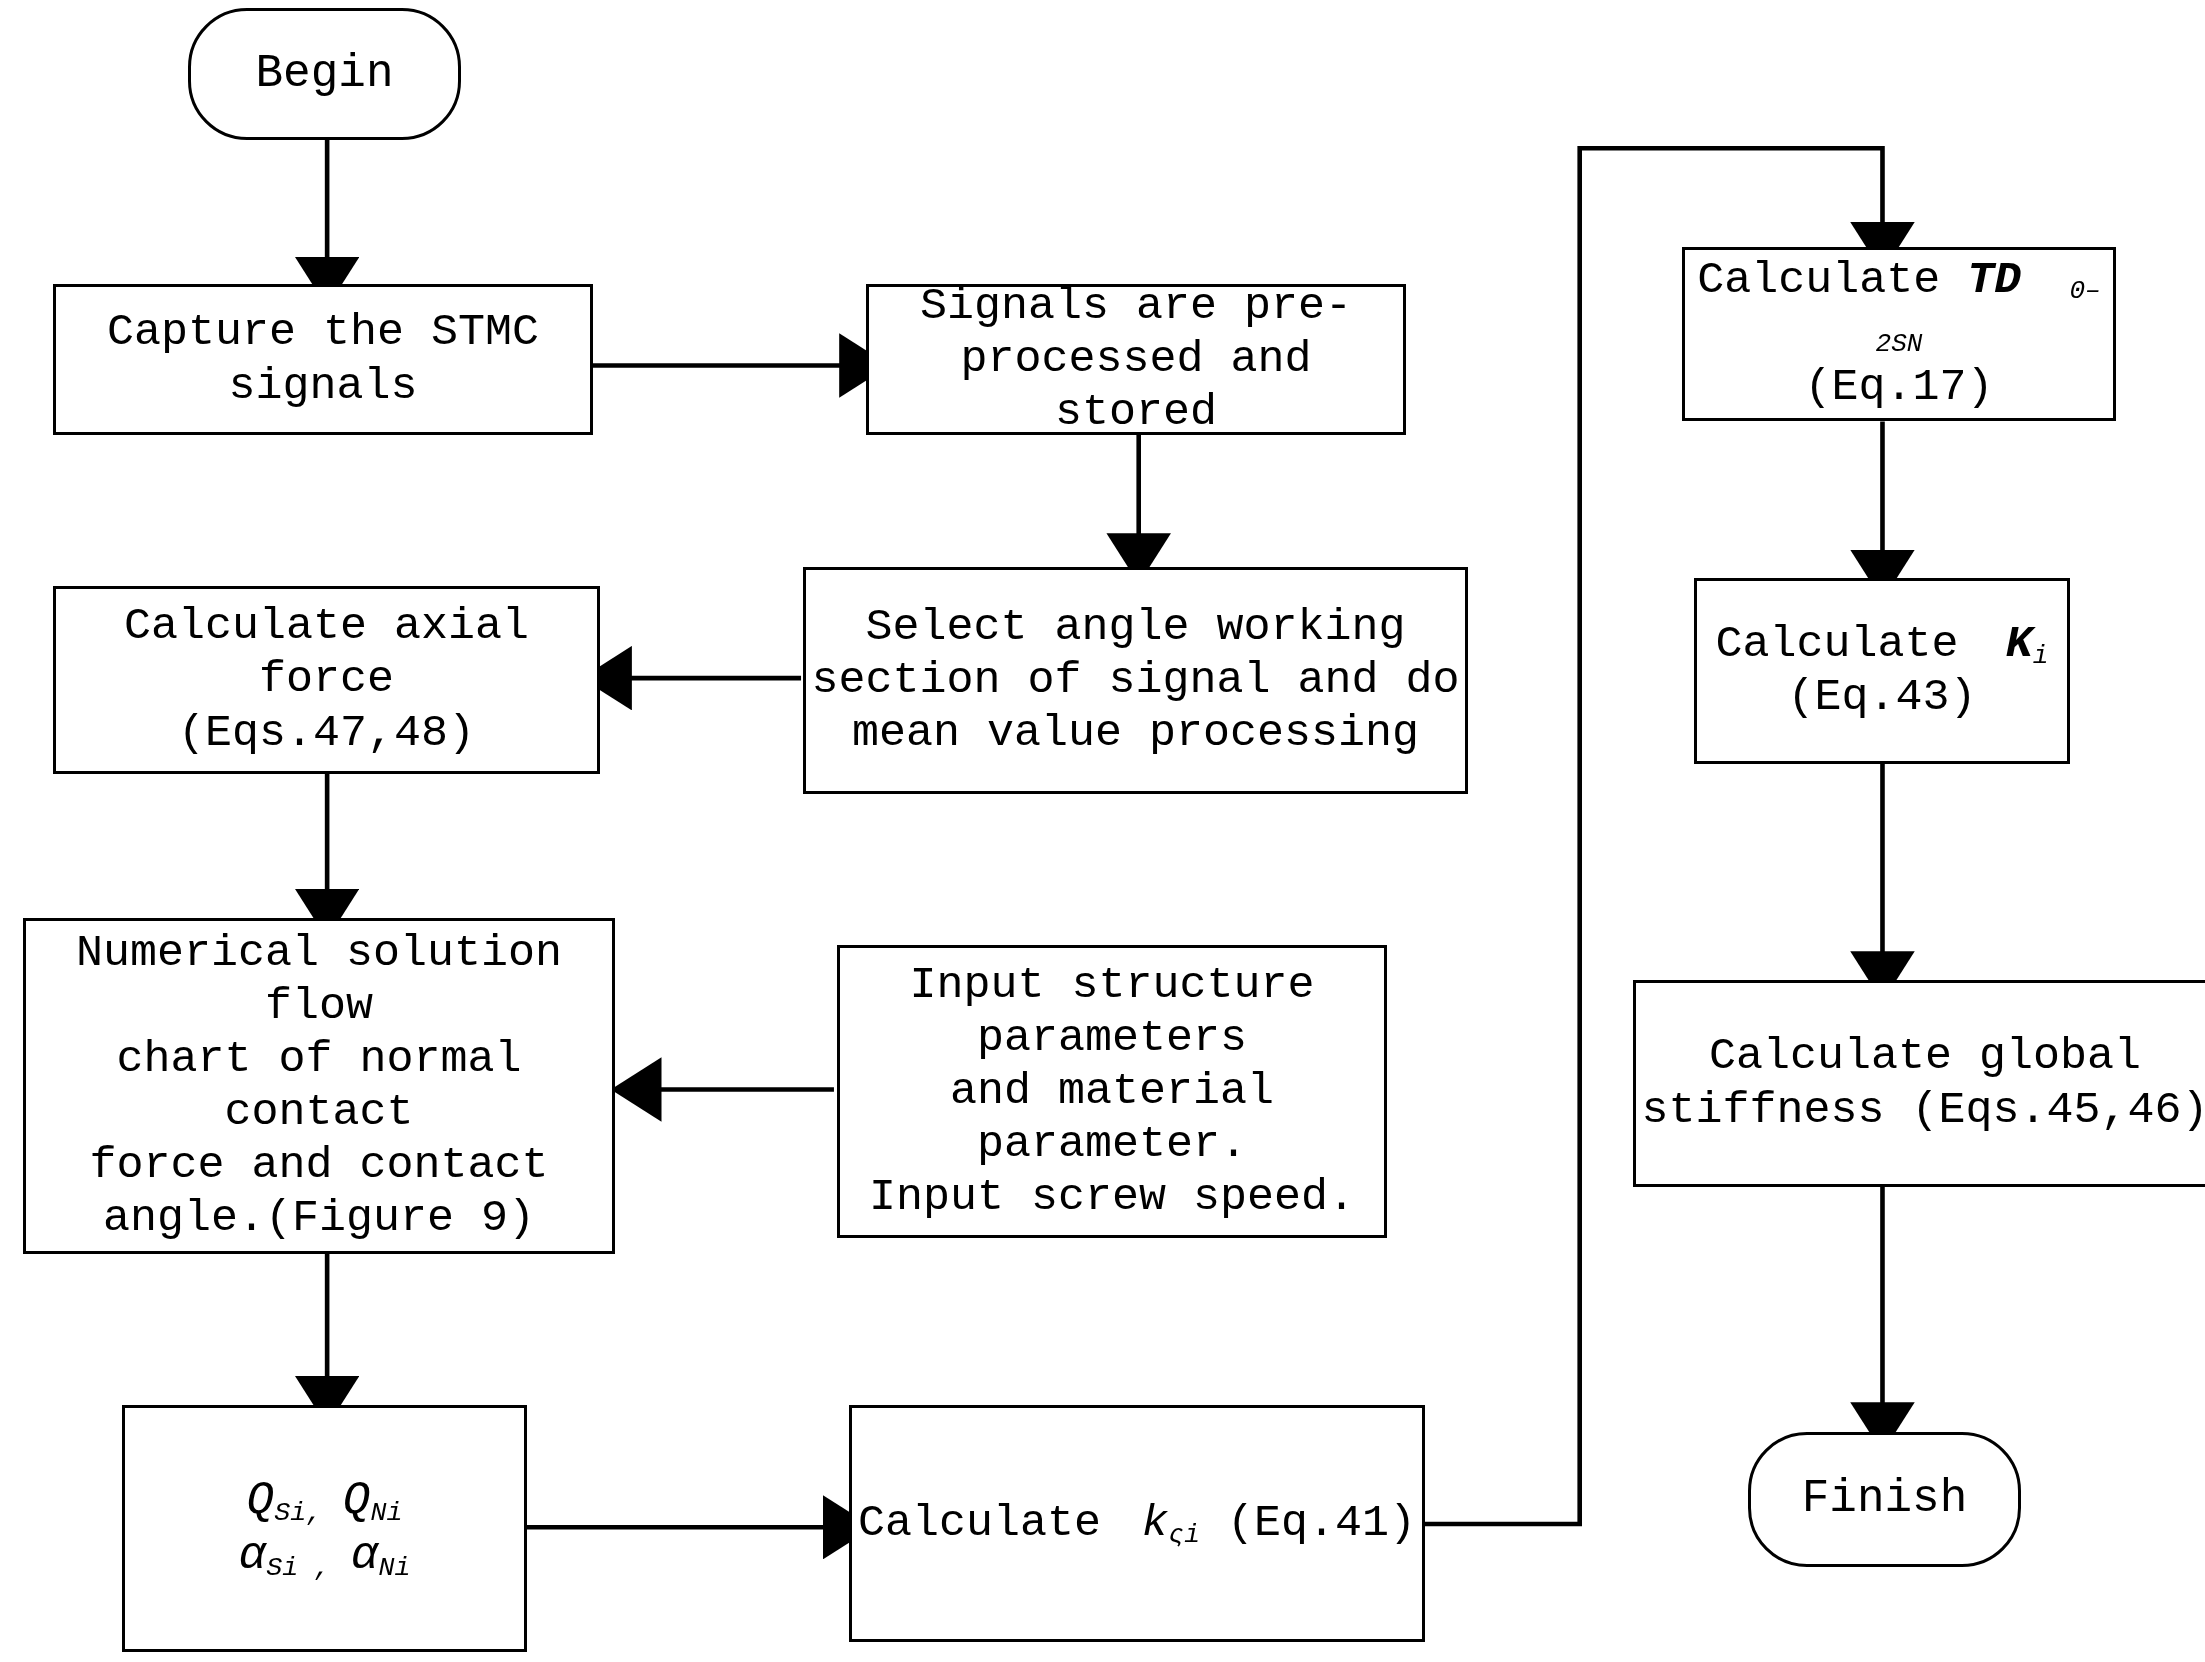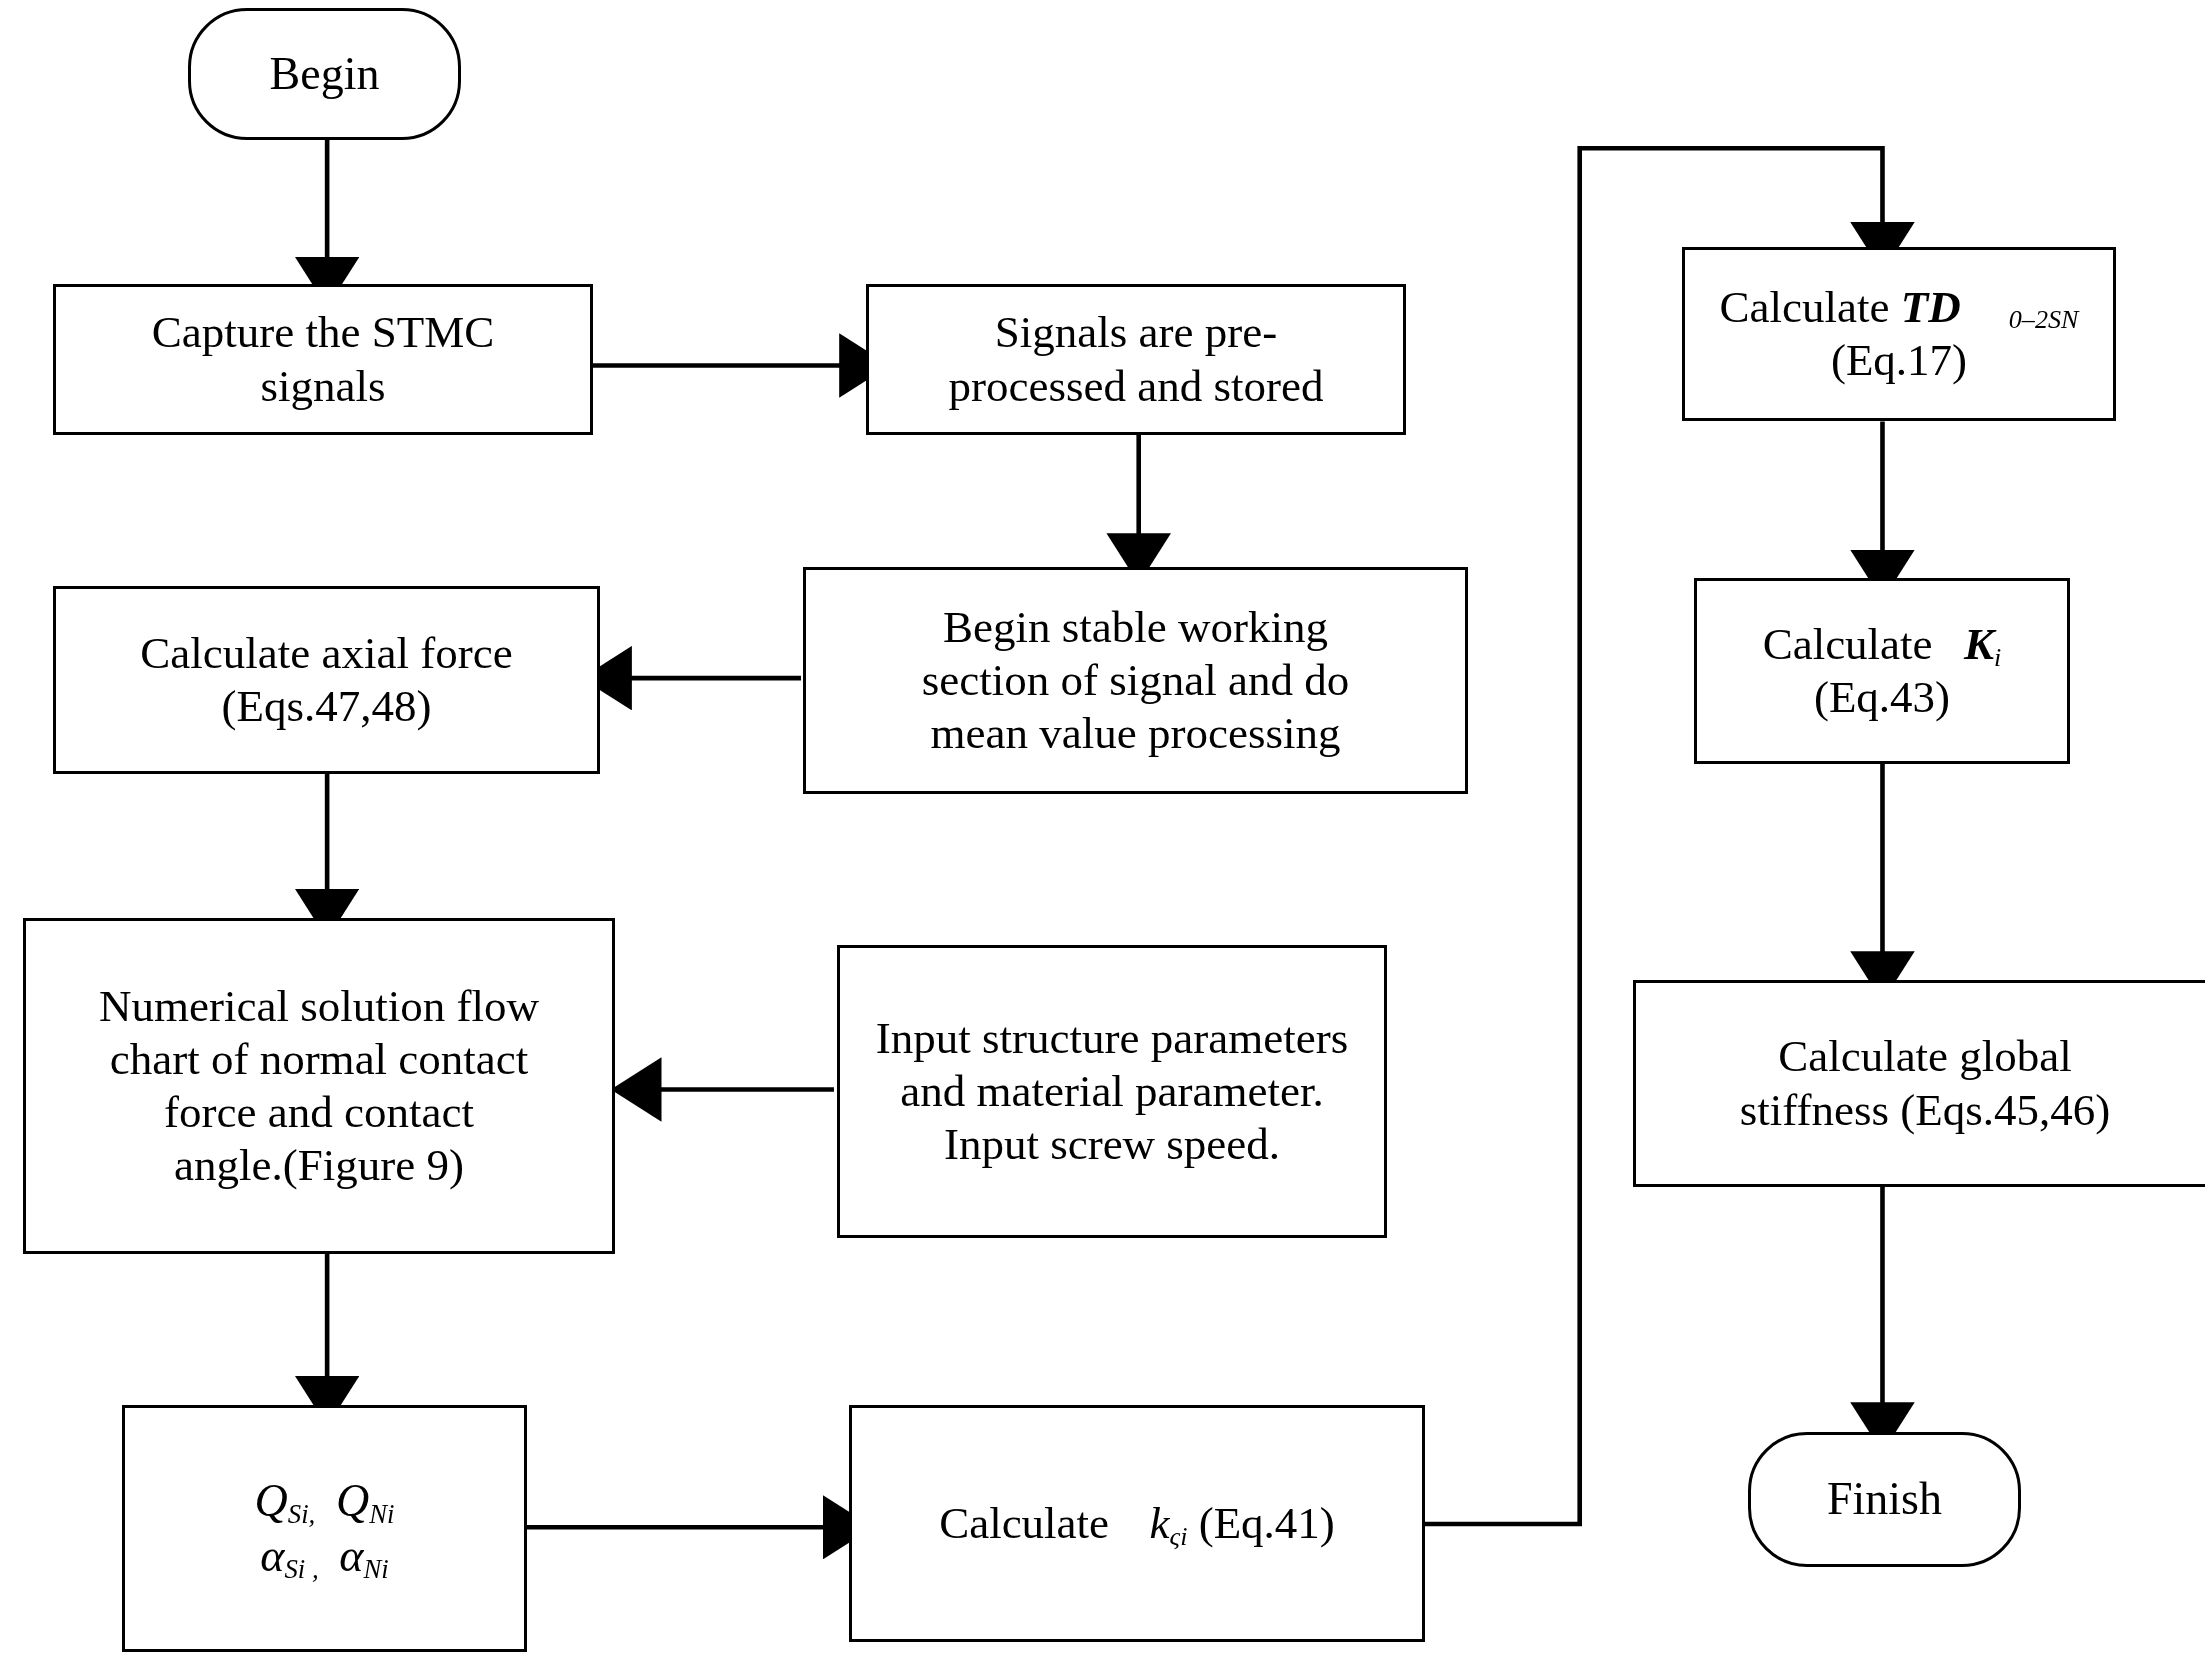--- a/index.html
+++ b/index.html
@@ -1,21 +1,21 @@
 <!DOCTYPE html>
 <html style="font-size:10.5px"><head>
 <meta charset="utf-8">
 <style>
   html,body{margin:0;padding:0;background:#ffffff;}
   body{font-family:"Liberation Serif","DejaVu Serif",serif;color:#000;}
   #stage{position:relative;width:2205px;height:1663px;background:#fff;overflow:hidden;}
   svg#edges{position:absolute;left:0;top:0;width:2205px;height:1663px;}
   .node{position:absolute;box-sizing:border-box;border:3.3px solid #000;background:#fff;
         display:flex;align-items:center;justify-content:center;text-align:center;}
-  .node .txt{display:block;width:100%;padding:0 0;line-height:1.18;}
+  .node .txt{display:block;width:100%;padding:0 0;line-height:1.18;font-family:Liberation Mono, monospace;}
   .terminal{border-radius:59px;}
   .f68{font-size:45px;}
   .f70{font-size:46px;}
   .mi{font-style:italic;}
   .mbi{font-style:italic;font-weight:bold;text-align:center;}
   sub{font-size:0.58em;font-style:italic;vertical-align:-0.28em;line-height:0;}
   sub.up{vertical-align:-0.22em;margin-left:48px;}
   .sp{display:inline-block;width:0.45em;}
 </style>
 </head>
@@ -68,21 +68,21 @@
 
   <div class="node f68" style="left:866px;top:284px;width:540px;height:151px;">
     <span class="txt">
       <span>Signals are pre-</span><br>
       <span>processed and stored</span>
     </span>
   </div>
 
   <div class="node f68" style="left:803px;top:567px;width:665px;height:227px;">
     <span class="txt">
-      <span>Begin stable working</span><br>
+      <span>Select angle working</span><br>
       <span>section of signal and do</span><br>
       <span>mean value processing</span>
     </span>
   </div>
 
   <div class="node f68" style="left:53px;top:586px;width:547px;height:188px;">
     <span class="txt">
       <span>Calculate axial force</span><br>
       <span>(Eqs.47,48)</span>
     </span>

